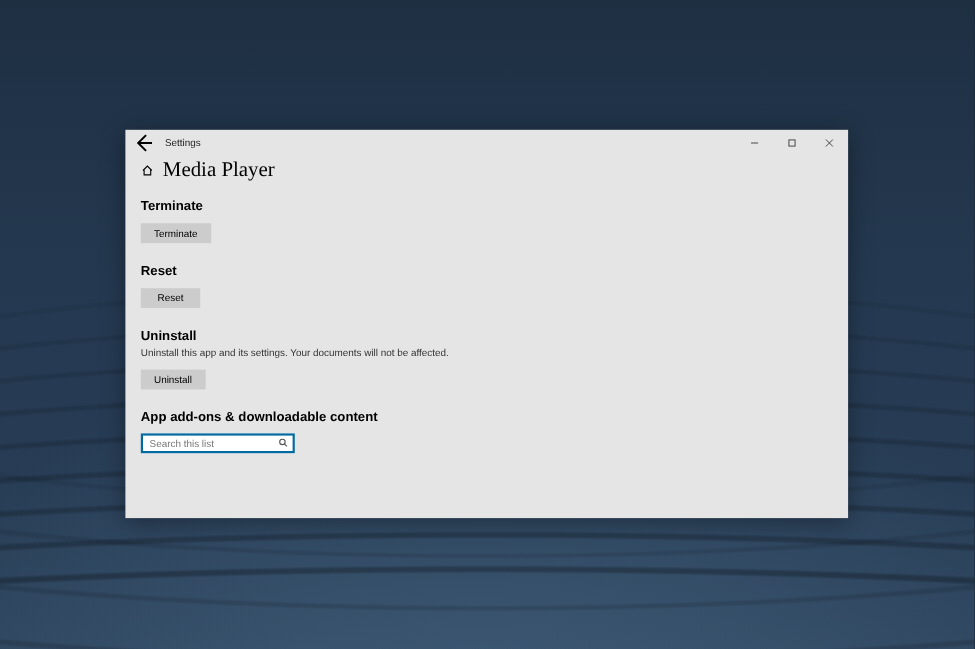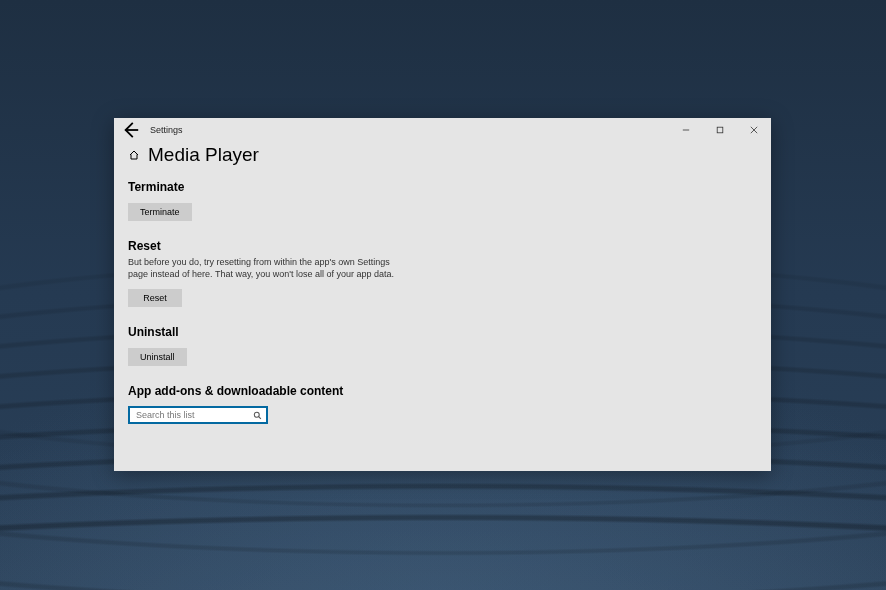--- a/index.html
+++ b/index.html
@@ -115,20 +115,21 @@
       height: 12px;
       display: inline-flex;
       align-items: center;
       justify-content: center;
     }
     .home-icon svg { width: 12px; height: 12px; stroke: #000; stroke-width: 1; fill: none; }
     .page-title {
       font-size: 19px;
       font-weight: 400;
       color: #000;
+      font-family: Liberation Serif, serif;
     }
 
     .section { margin-bottom: 18px; }
     .section-heading {
       font-size: 12px;
       font-weight: 600;
       color: #000;
       margin-bottom: 3px;
     }
     .section-desc {
@@ -217,26 +218,26 @@
       <div class="page-title">Media Player</div>
     </div>
 
     <div class="section">
       <div class="section-heading">Terminate</div>
       <button class="action-btn">Terminate</button>
     </div>
 
     <div class="section">
       <div class="section-heading">Reset</div>
-      <div class="section-desc">But before you do, try resetting from within the app's own Settings page instead of here. That way, you won't lose all of your app data.</div>
       <button class="action-btn">Reset</button>
     </div>
 
     <div class="section">
       <div class="section-heading">Uninstall</div>
+      <div class="section-desc">Uninstall this app and its settings. Your documents will not be affected.</div>
       <button class="action-btn">Uninstall</button>
     </div>
 
     <div class="section" style="margin-bottom:0">
       <div class="section-heading">App add-ons &amp; downloadable content</div>
       <div class="search-wrap">
         <input class="search-input" type="text" placeholder="Search this list" style="">
         <span class="search-icon">
           <svg viewBox="0 0 12 12">
               <circle cx="5" cy="5" r="3.3"></circle>

